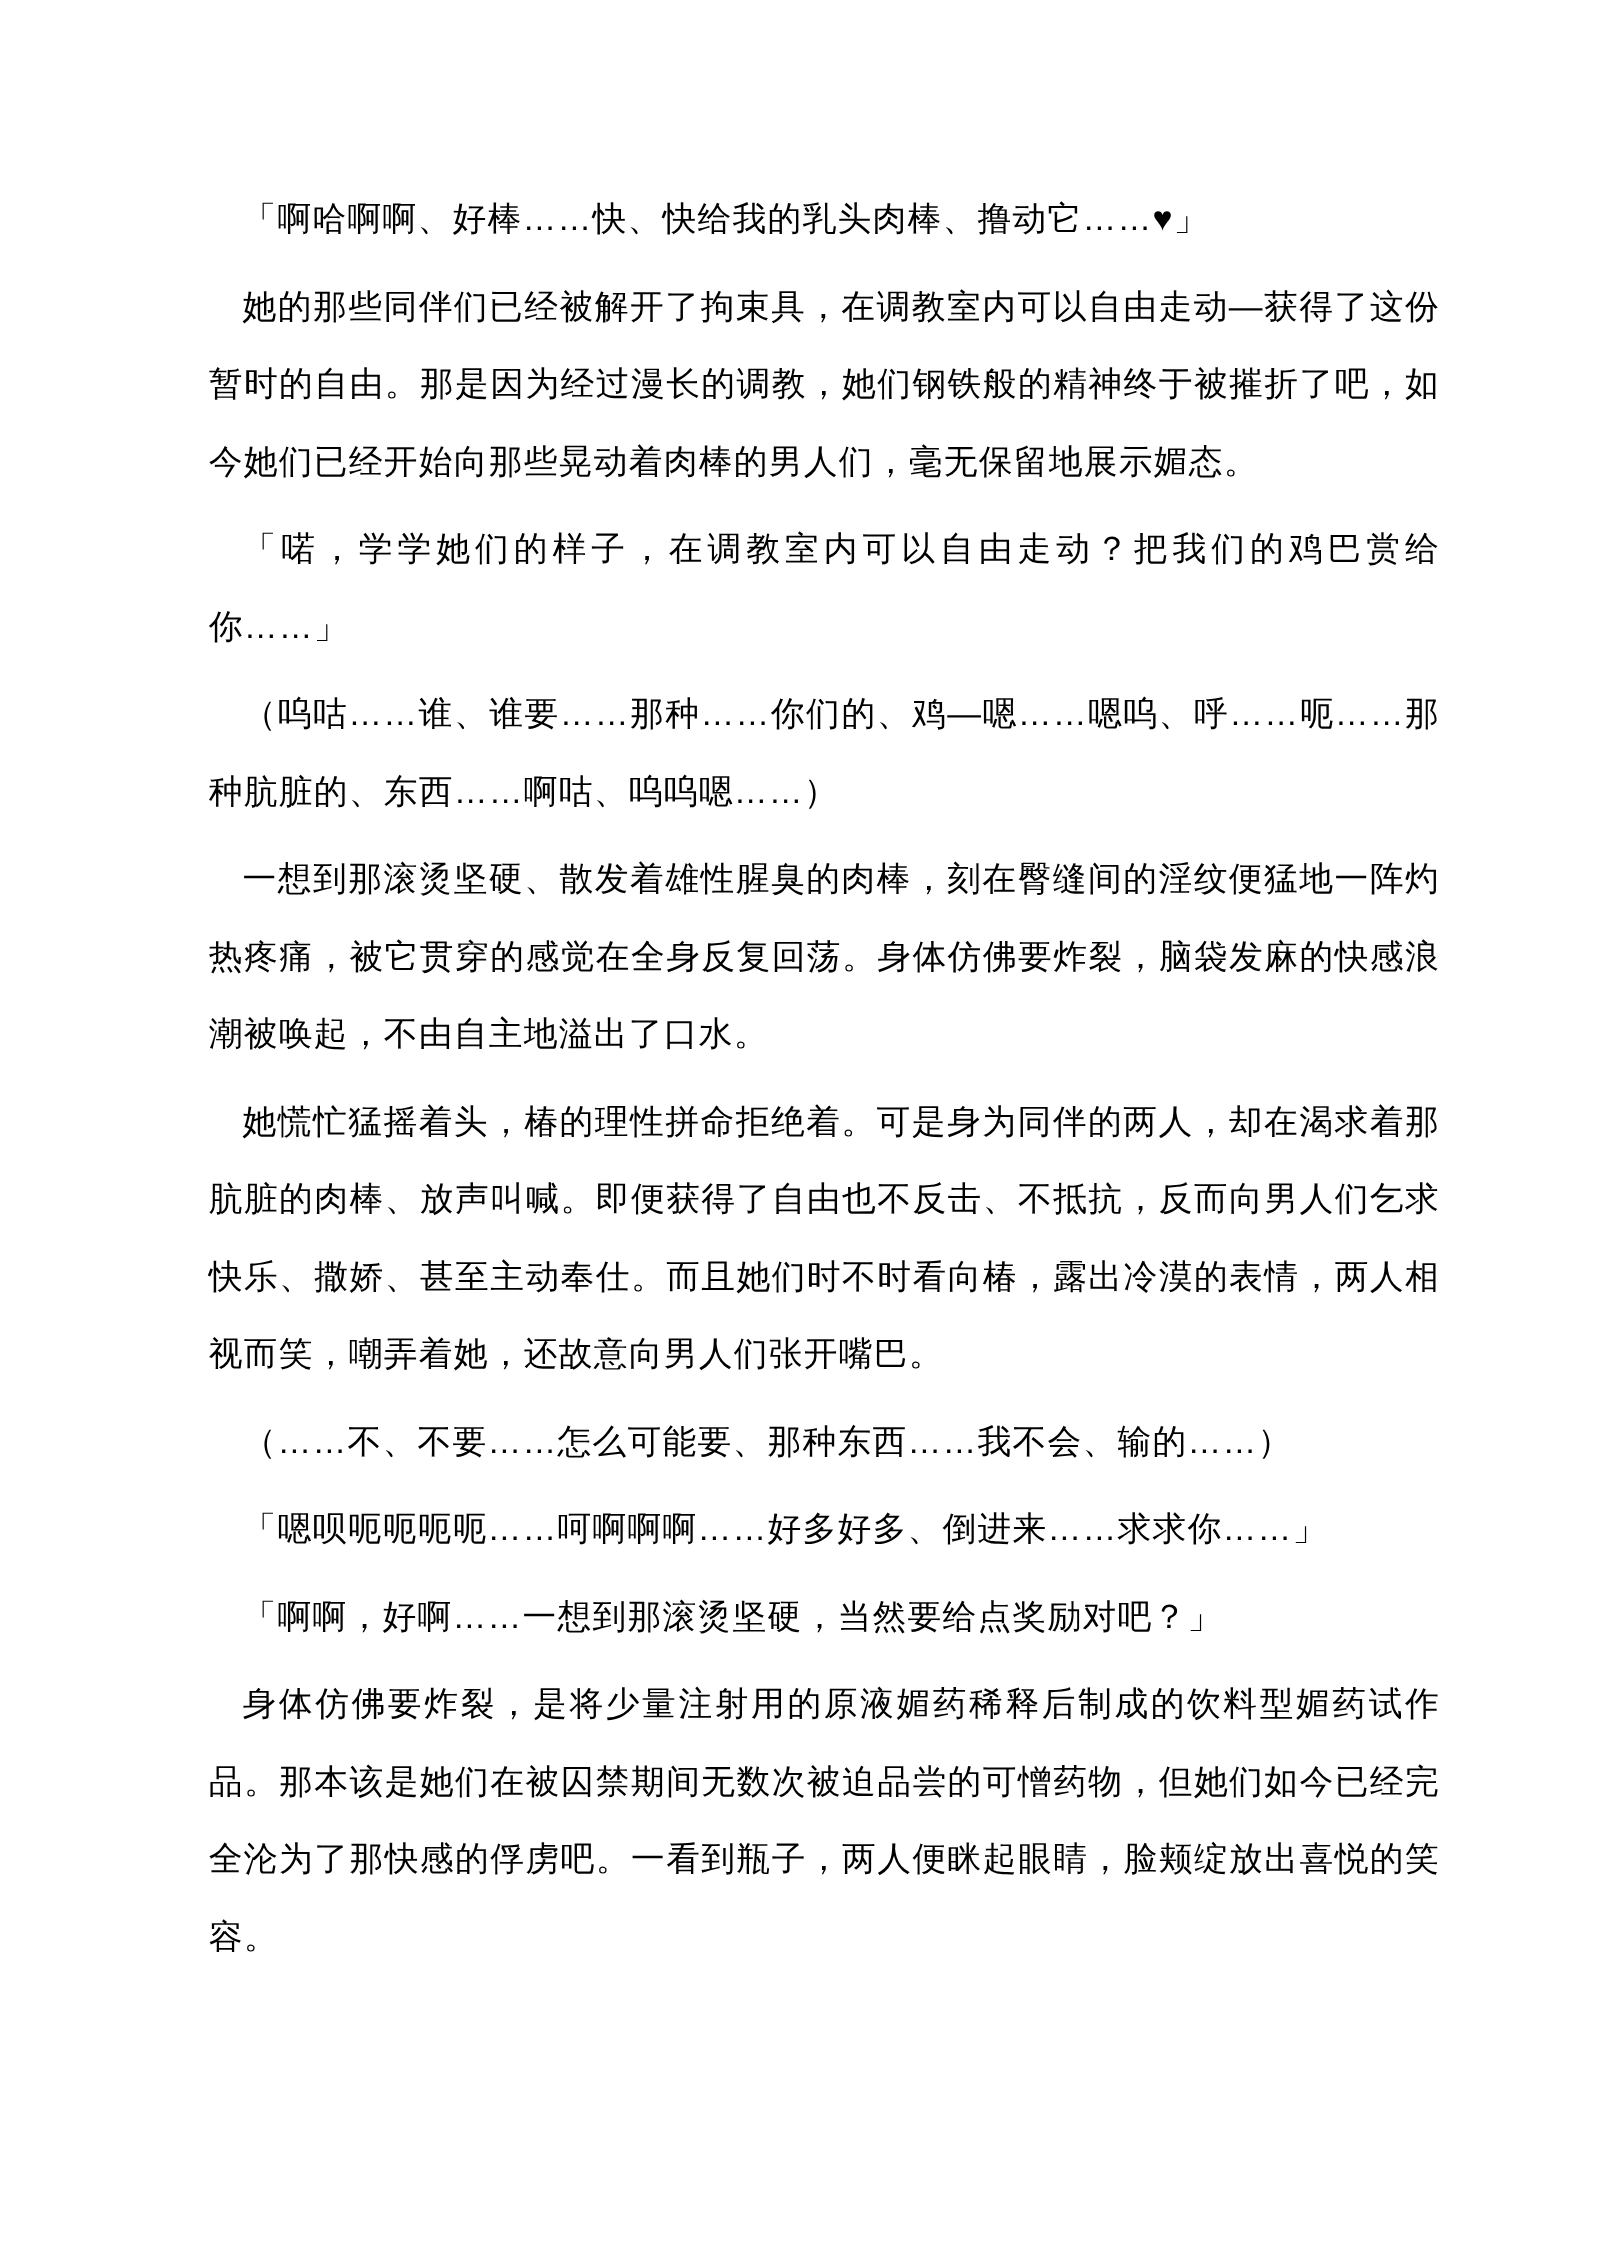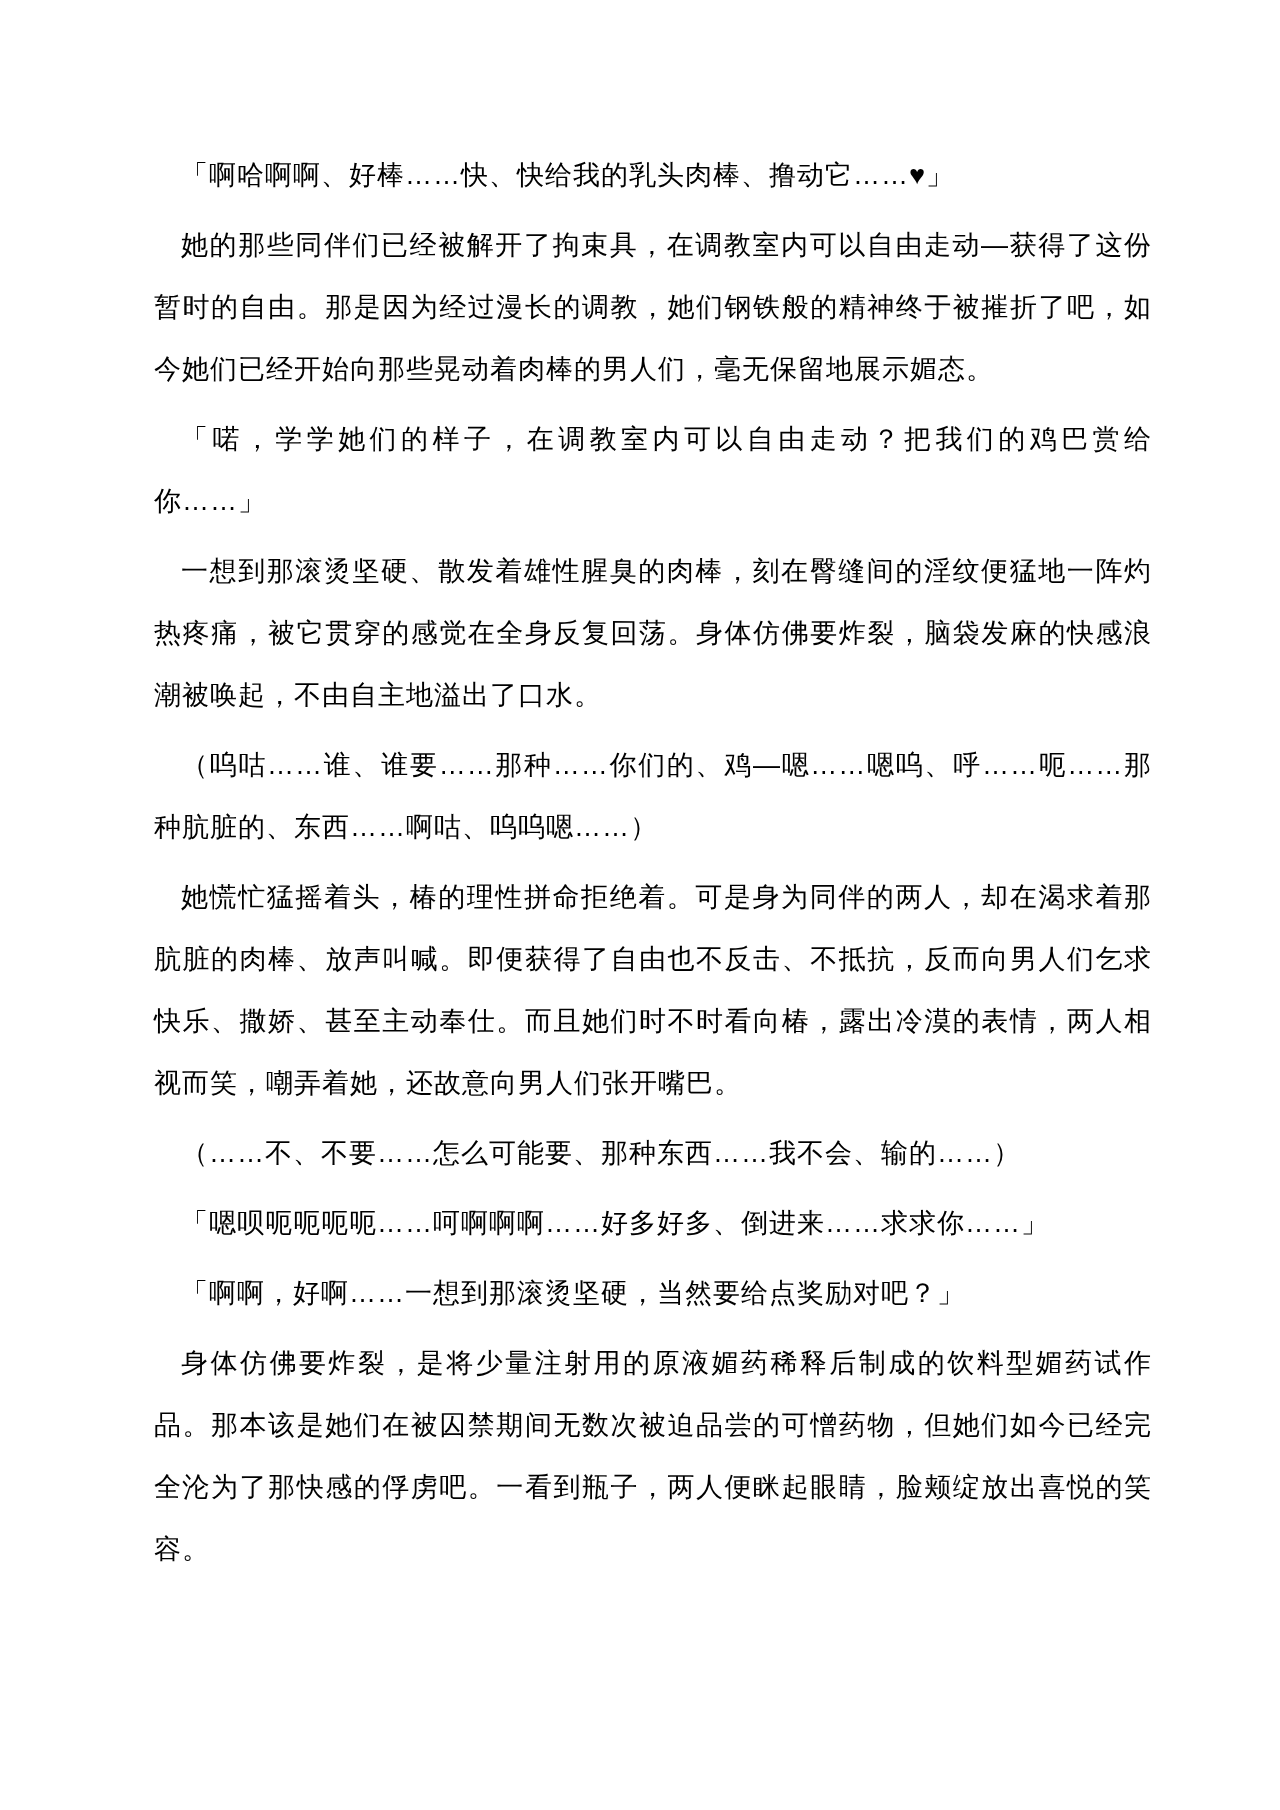--- a/index.html
+++ b/index.html
@@ -18,34 +18,34 @@
     }
     .content {
       font-family: "Liberation Sans", "DejaVu Sans", sans-serif;
       font-size: 27px;
       line-height: 62px;
       color: #000000;
       text-align: justify;
       letter-spacing: 1px;
     }
     .content p {
-      margin: 0 0 8px 2px;
+      margin: 0 0 8px 15px;
       text-indent: 1em;
       word-break: break-all;
     }
   </style>
 </head>
 <body>
 
 <div class="page">
   <div class="content">
     <p>「啊哈啊啊、好棒……快、快给我的乳头肉棒、撸动它……♥」</p>
     <p>她的那些同伴们已经被解开了拘束具，在调教室内可以自由走动—获得了这份暂时的自由。那是因为经过漫长的调教，她们钢铁般的精神终于被摧折了吧，如今她们已经开始向那些晃动着肉棒的男人们，毫无保留地展示媚态。</p>
     <p>「喏，学学她们的样子，在调教室内可以自由走动？把我们的鸡巴赏给你……」</p>
+    <p>（呜咕……谁、谁要……那种……你们的、鸡—嗯……嗯呜、呼……呃……那种肮脏的、东西……啊咕、呜呜嗯……）</p>
     <p>一想到那滚烫坚硬、散发着雄性腥臭的肉棒，刻在臀缝间的淫纹便猛地一阵灼热疼痛，被它贯穿的感觉在全身反复回荡。身体仿佛要炸裂，脑袋发麻的快感浪潮被唤起，不由自主地溢出了口水。</p>
-    <p>（呜咕……谁、谁要……那种……你们的、鸡—嗯……嗯呜、呼……呃……那种肮脏的、东西……啊咕、呜呜嗯……）</p>
     <p>她慌忙猛摇着头，椿的理性拼命拒绝着。可是身为同伴的两人，却在渴求着那肮脏的肉棒、放声叫喊。即便获得了自由也不反击、不抵抗，反而向男人们乞求快乐、撒娇、甚至主动奉仕。而且她们时不时看向椿，露出冷漠的表情，两人相视而笑，嘲弄着她，还故意向男人们张开嘴巴。</p>
     <p>（……不、不要……怎么可能要、那种东西……我不会、输的……）</p>
     <p>「嗯呗呃呃呃呃……呵啊啊啊……好多好多、倒进来……求求你……」</p>
     <p>「啊啊，好啊……一想到那滚烫坚硬，当然要给点奖励对吧？」</p>
     <p>身体仿佛要炸裂，是将少量注射用的原液媚药稀释后制成的饮料型媚药试作品。那本该是她们在被囚禁期间无数次被迫品尝的可憎药物，但她们如今已经完全沦为了那快感的俘虏吧。一看到瓶子，两人便眯起眼睛，脸颊绽放出喜悦的笑容。</p>
   </div>
 </div>
 
 </body></html>

